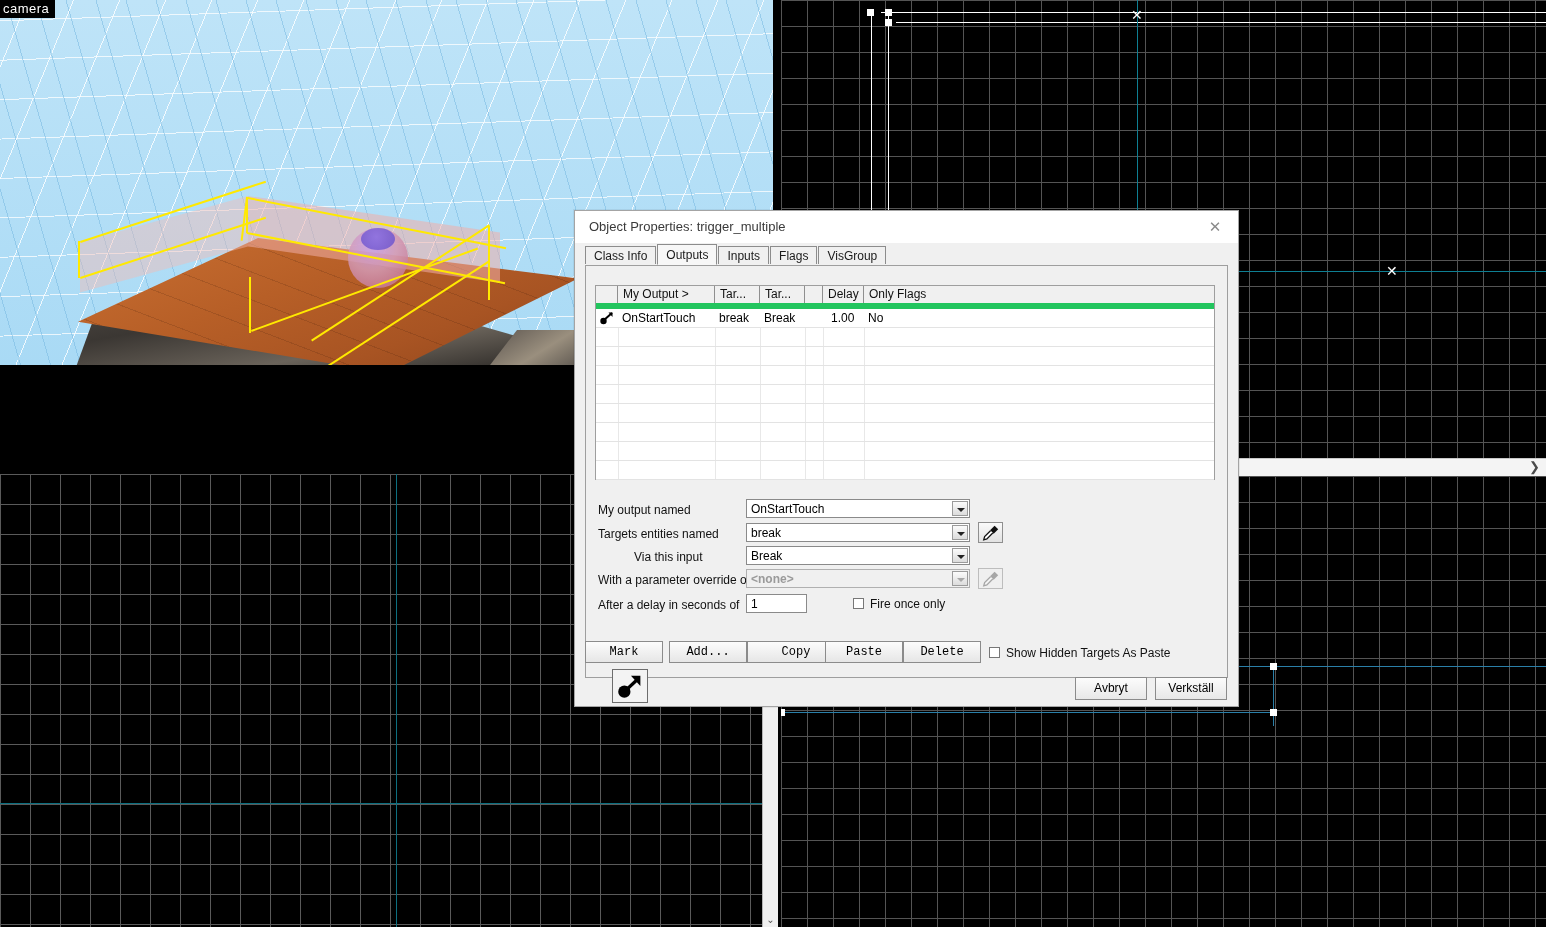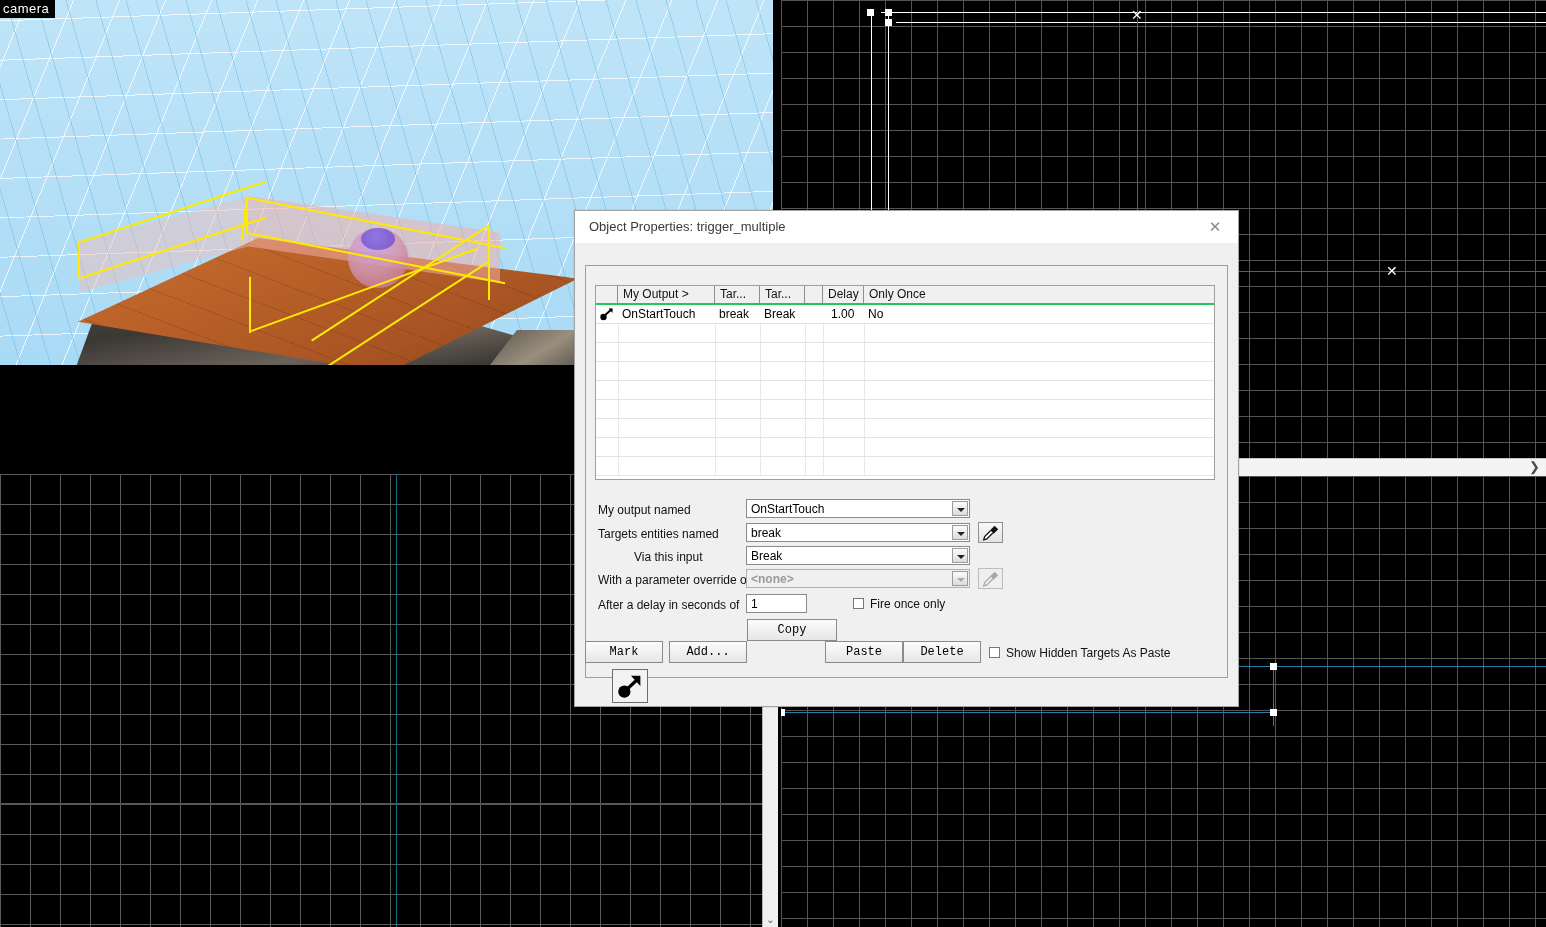--- a/index.html
+++ b/index.html
@@ -99,21 +99,21 @@
        color:#1a1a1a;border:1px solid #8c8c8c;border-bottom:none;background:#f0f0f0;
        margin-right:1px;box-sizing:border-box;}
   .tab.active{background:#f7f7f7;height:21px;padding-top:3px;margin-top:-2px;
        border-bottom:1px solid #f7f7f7;z-index:3;}
   
   #panel{position:absolute;left:10px;top:54px;width:643px;height:413px;
        background:#f0f0f0;border:1px solid #9e9e9e;box-sizing:border-box;}
   
   #list{position:absolute;left:9px;top:19px;width:620px;height:195px;
        background:#fff;border:1px solid #9e9e9e;box-sizing:border-box;}
-  #listHead{position:relative;height:17px;background:#fef9c3;border-bottom:2px solid #22c55e;}
+  #listHead{position:relative;height:17px;background:#fef9c3;border-bottom:6px solid #22c55e;}
   .hcell{position:absolute;top:0;height:17px;font-size:12px;color:#111;
        border-right:1px solid #8f8f8f;box-sizing:border-box;padding:1px 0 0 5px;
        background:#f0f0f0;}
   #rowsWrap{position:relative;}
   .lrow{position:relative;height:18px;border-bottom:1px solid #e3e3e3;}
   .lrow.sel{background:#fff;}
   .cell{position:absolute;top:0;font-size:12px;color:#000;line-height:18px;}
   .rowdiv{position:absolute;top:0;height:100%;width:1px;background:#e8e8e8;}
   .arrowicon{position:absolute;left:3px;top:2px;width:16px;height:14px;}
   
@@ -225,32 +225,39 @@
   <div class="handle" style="left:-3px;top:233px;"></div>
 </div>
 
 <div class="abs" id="dlg">
 
   <div id="dlgTitle">
     <div class="t">Object Properties: trigger_multiple</div>
     <div id="dlgClose">✕</div>
   </div>
 
+  <div id="tabs">
+    <div class="tab">Class Info</div>
+    <div class="tab active">Outputs</div>
+    <div class="tab">Inputs</div>
+    <div class="tab">Flags</div>
+    <div class="tab">VisGroup</div>
+  </div>
 
   <div id="panel">
 
     <div id="list">
       <div id="listHead">
         <div class="hcell" style="left:0;width:22px;"></div>
         <div class="hcell" style="left:22px;width:97px;">My Output  &gt;</div>
         <div class="hcell" style="left:119px;width:45px;">Tar...</div>
         <div class="hcell" style="left:164px;width:45px;">Tar...</div>
         <div class="hcell" style="left:209px;width:18px;"></div>
         <div class="hcell" style="left:227px;width:41px;">Delay</div>
-        <div class="hcell" style="left:268px;width:350px;border-right:none;">Only Once</div>
+        <div class="hcell" style="left:268px;width:350px;border-right:none;">Only Flags</div>
       </div>
 
       <div id="rowsWrap">
         <div class="lrow sel">
           <svg class="arrowicon" viewBox="0 0 16 14">
             <circle cx="4.5" cy="10" r="3.2" fill="#000"></circle>
             <path d="M5 9 L13 2" stroke="#000" stroke-width="2" fill="none"></path>
             <path d="M13.5 1.5 L13.5 6 L9.5 1.5 Z" fill="#000"></path>
           </svg>
           <div class="cell" style="left:26px;">OnStartTouch</div>
@@ -367,27 +374,31 @@
       <div class="flabel" style="left:3px;top:107px;">After a delay in seconds of</div>
       <div class="textin" style="left:151px;top:103px;width:61px;">
         <div class="val">1</div>
       </div>
       <div class="chk" style="left:258px;top:107px;"></div>
       <div class="flabel" style="left:275px;top:106px;">Fire once only</div>
     </div>
 
     <div class="btnw" style="left:-1px;top:375px;width:78px;">Mark</div>
     <div class="btnw" style="left:83px;top:375px;width:78px;">Add...</div>
-    <div class="btnw" style="left:161px;top:353px;width:90px;">Copy</div>
+    <div class="btnw" style="left:161px;top:375px;width:98px;">Copy</div>
     <div class="btnw" style="left:239px;top:375px;width:78px;">Paste</div>
     <div class="btnw" style="left:317px;top:375px;width:78px;">Delete</div>
     <div class="chk" style="left:403px;top:381px;"></div>
     <div class="flabel" style="left:420px;top:380px;">Show Hidden Targets As Paste</div>
   </div>
 
+  <div id="dlgFooter">
+    <div class="btnFoot" style="left:500px;top:-1px;">Avbryt</div>
+    <div class="btnFoot" style="left:580px;top:-1px;">Verkställ</div>
+  </div>
 </div>
 
 <div class="abs" id="connBtn">
   <svg viewBox="0 0 36 34" width="34" height="32">
     <circle cx="12" cy="23" r="6.5" fill="#000"></circle>
     <path d="M13 22 L27 9" stroke="#000" stroke-width="3.4" fill="none"></path>
     <path d="M29 6 L29 17 L19 6 Z" fill="#000"></path>
   </svg>
 </div>
 

